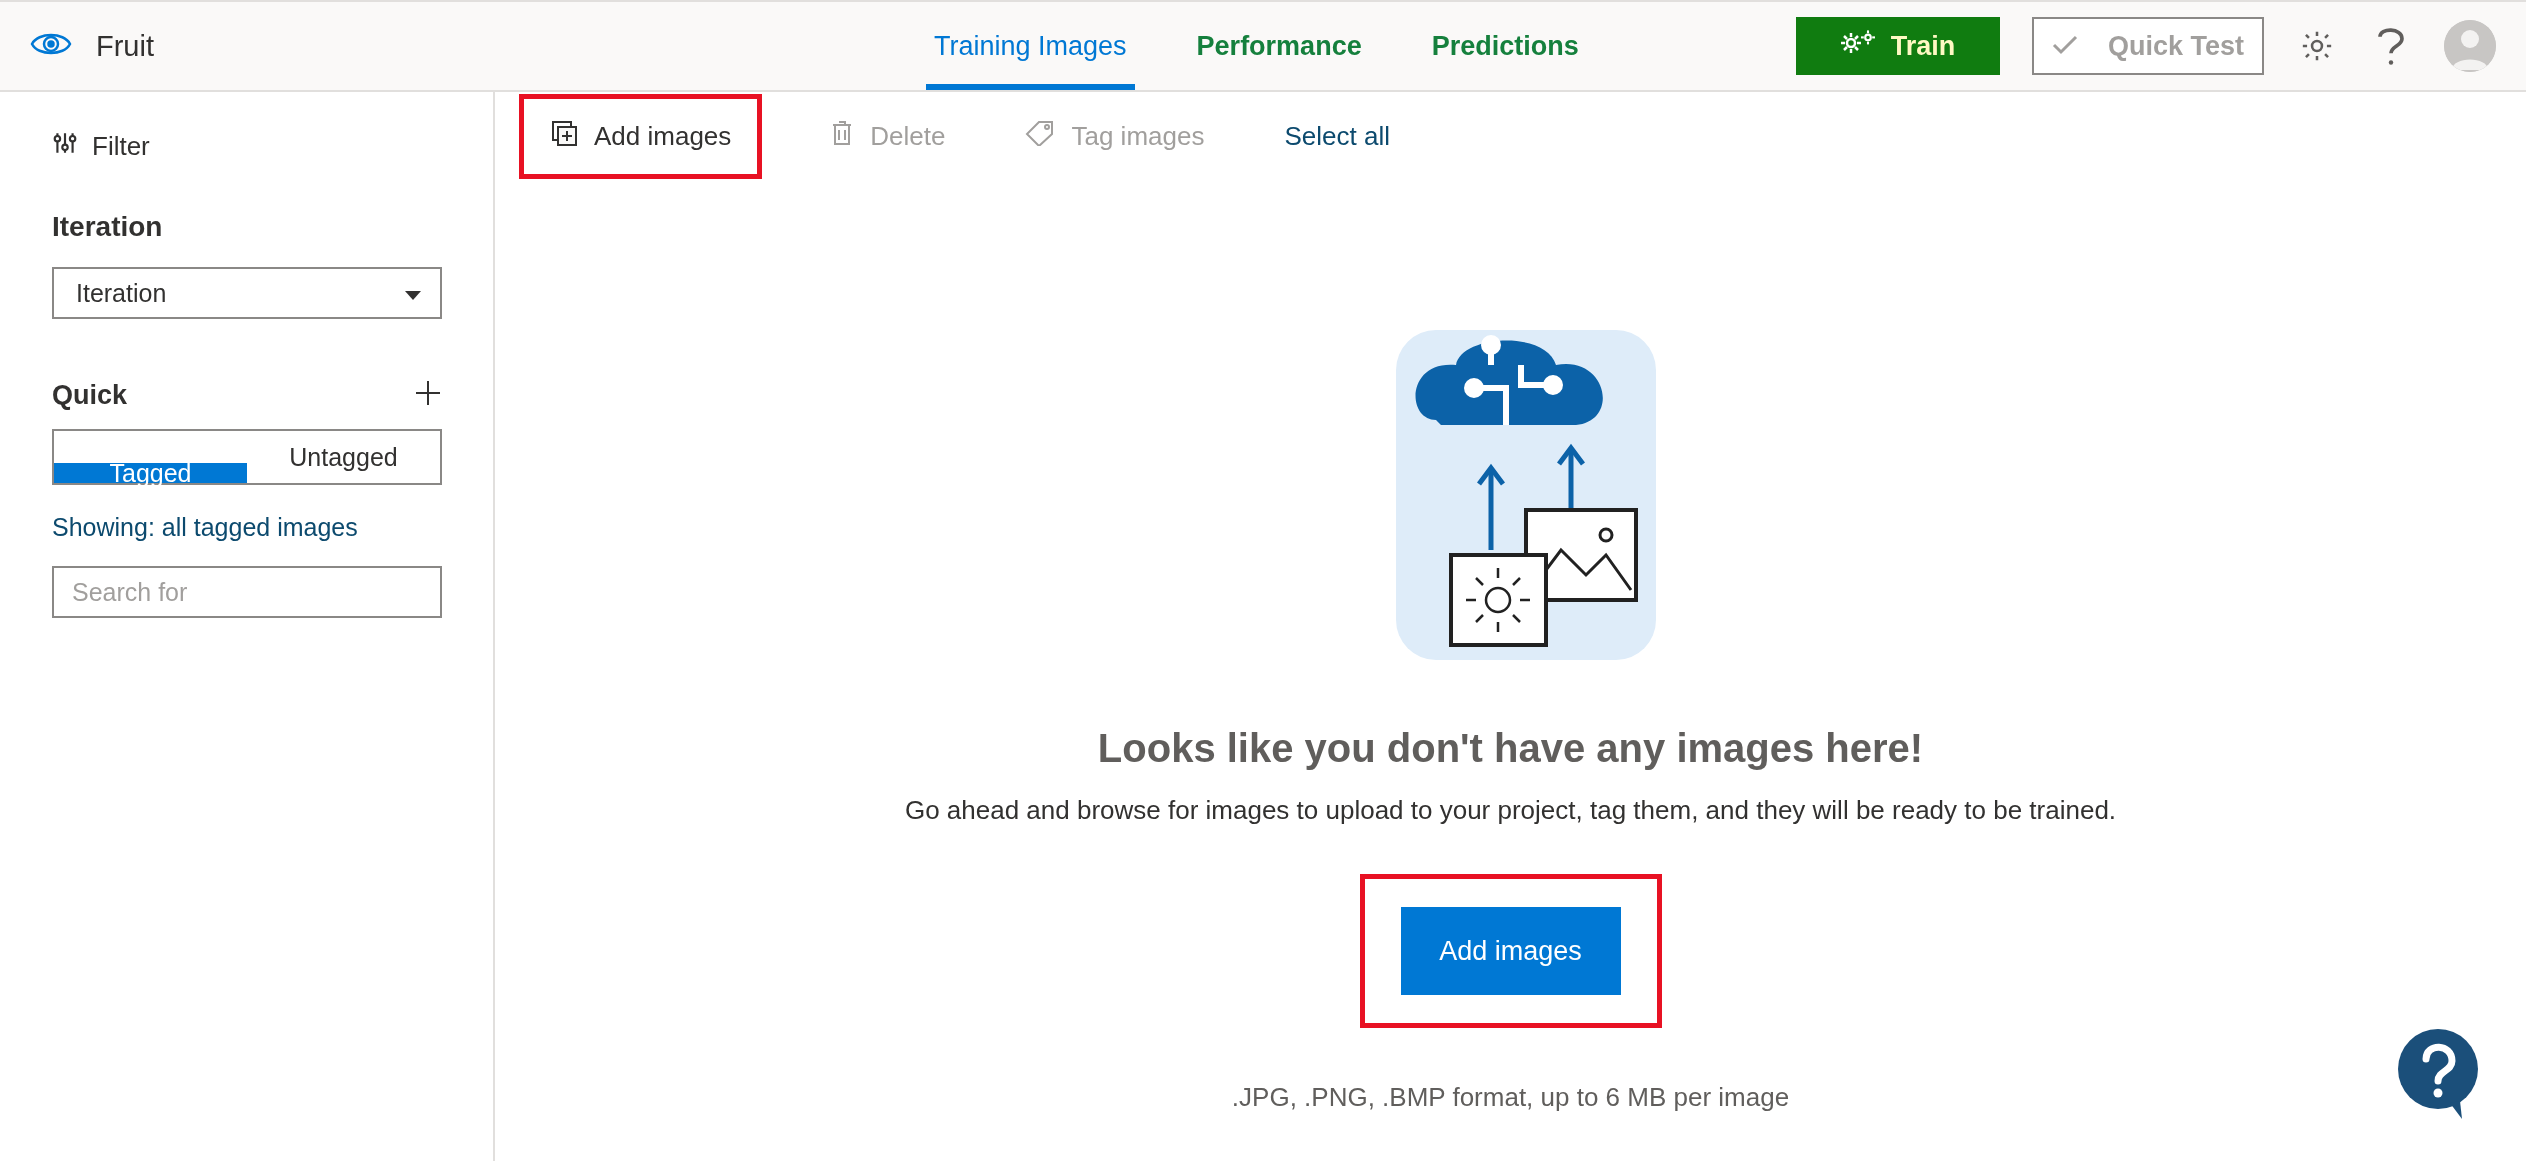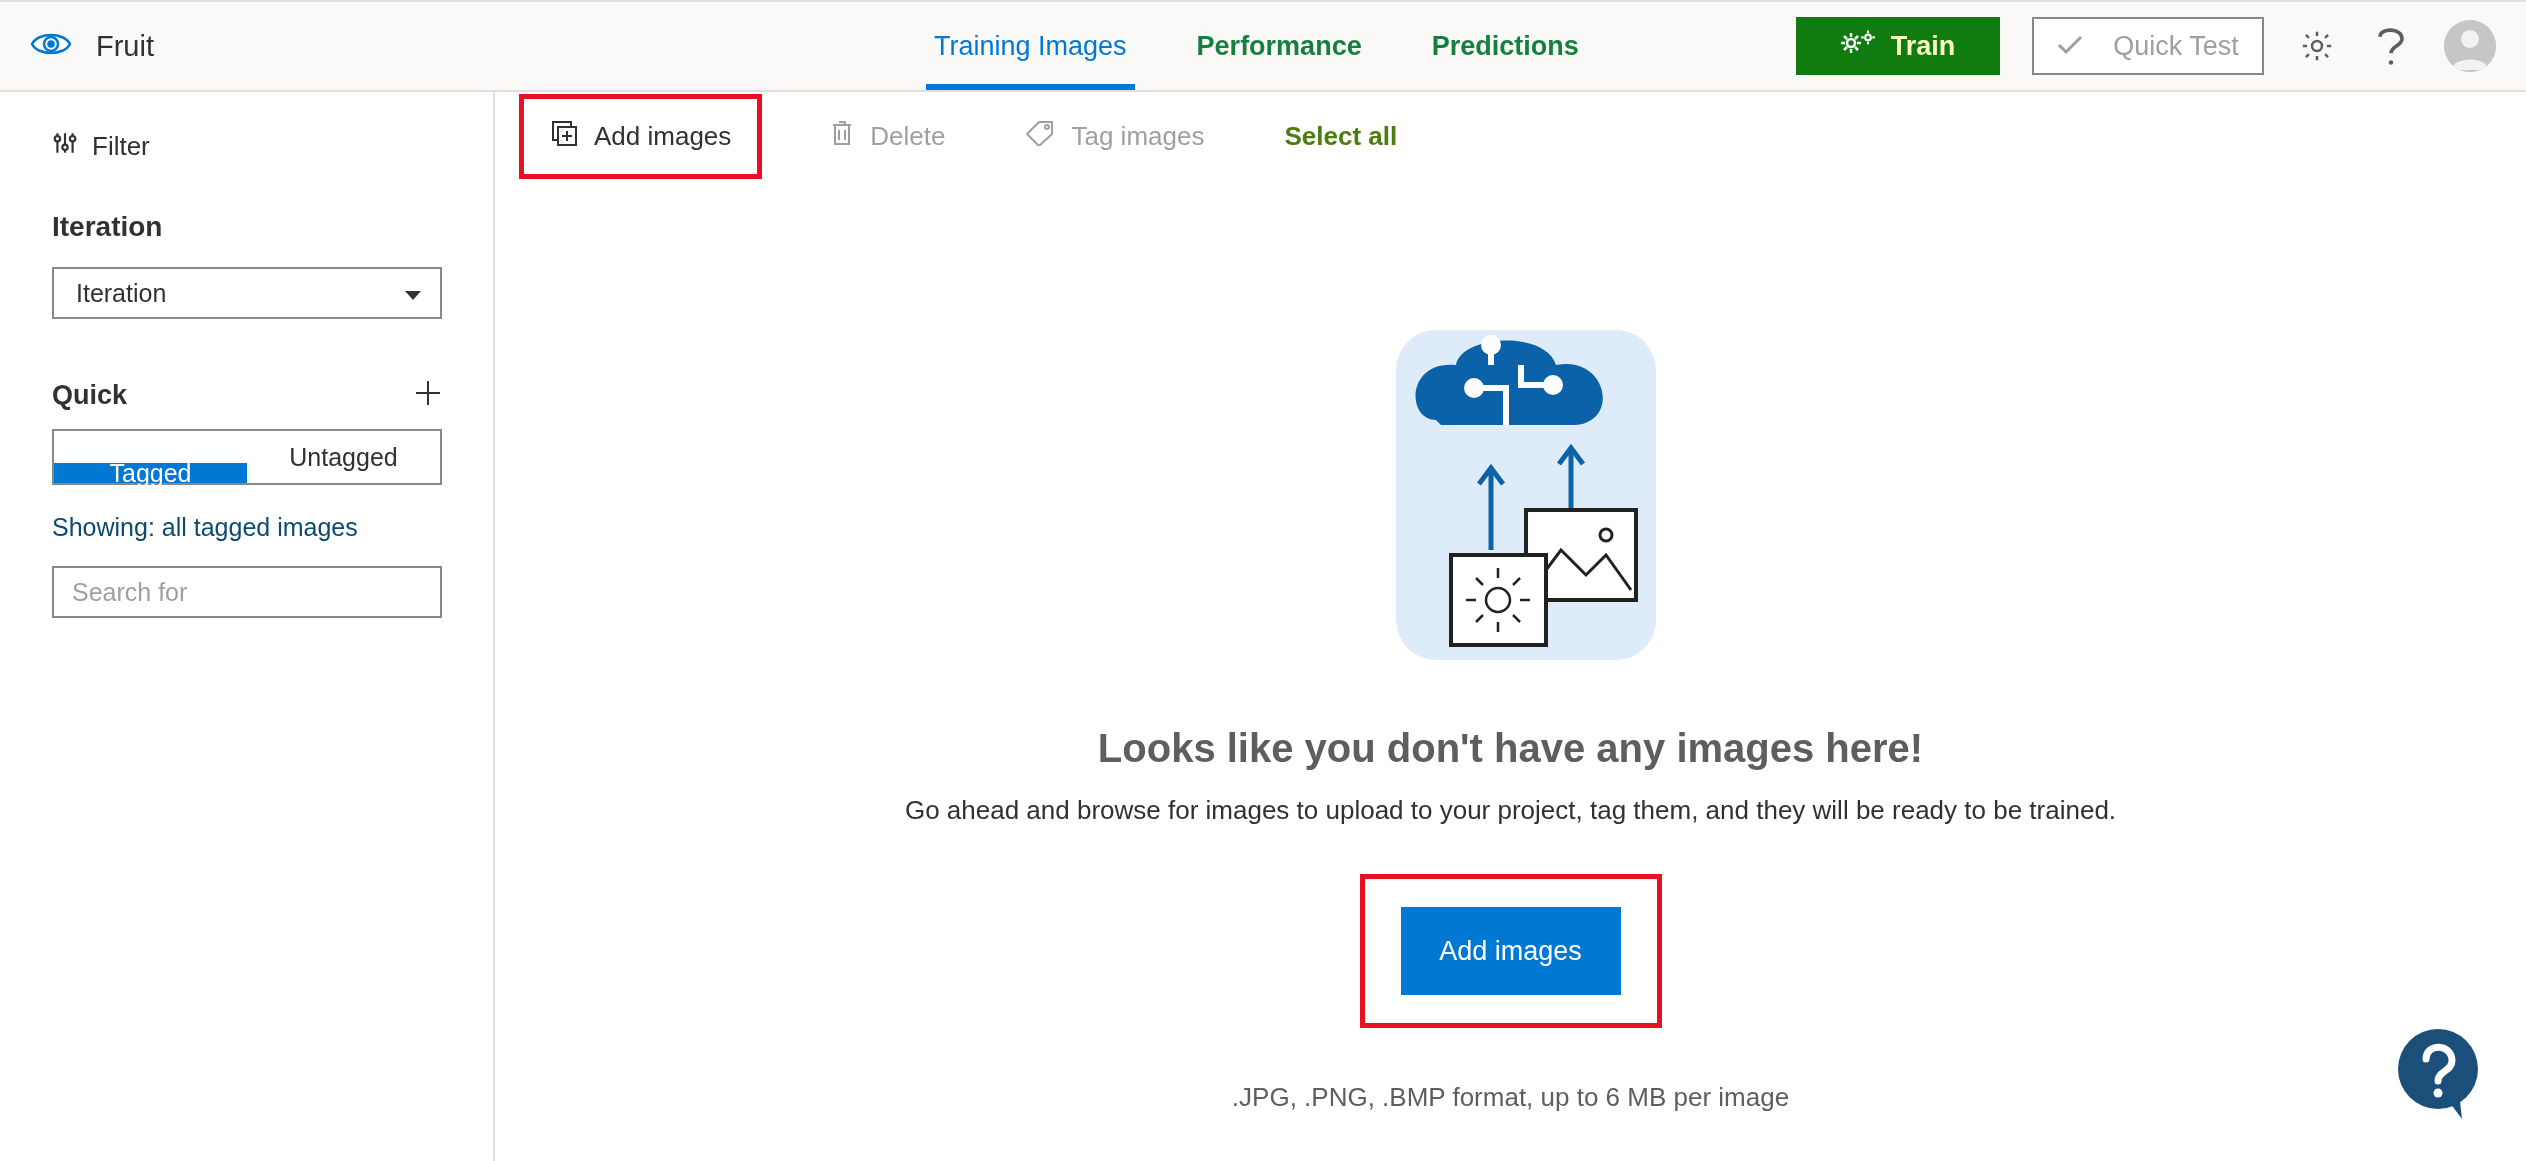--- a/index.html
+++ b/index.html
@@ -85,21 +85,21 @@
     background: #fff;
     border: 2px solid #8a8886;
     color: #a19f9d;
     height: 58px;
     width: 232px;
     display: flex;
     align-items: center;
     justify-content: center;
     gap: 30px;
     font-size: 27px;
-    font-weight: 400;
+    font-weight: 700;
     cursor: pointer;
   }
   .icon-btn {
     width: 42px;
     height: 42px;
     display: flex;
     align-items: center;
     justify-content: center;
     cursor: pointer;
     color: #605e5c;
@@ -219,21 +219,21 @@
   .t-item {
     display: flex;
     align-items: center;
     gap: 16px;
     font-size: 26px;
     color: #323130;
     cursor: pointer;
     padding: 8px 12px;
   }
   .t-item.disabled { color: #a19f9d; cursor: default; }
-  .t-item.select-all { font-weight: 700; color: #4d7c0f; }
+  .t-item.select-all { font-weight: 400; color: #0c4a6e; }
   .highlight-red {
     border: 5px solid #e81123;
     padding: 20px 26px;
   }
   
   .empty {
     margin: 130px auto 0 auto;
     width: 1300px;
     text-align: center;
     display: flex;

